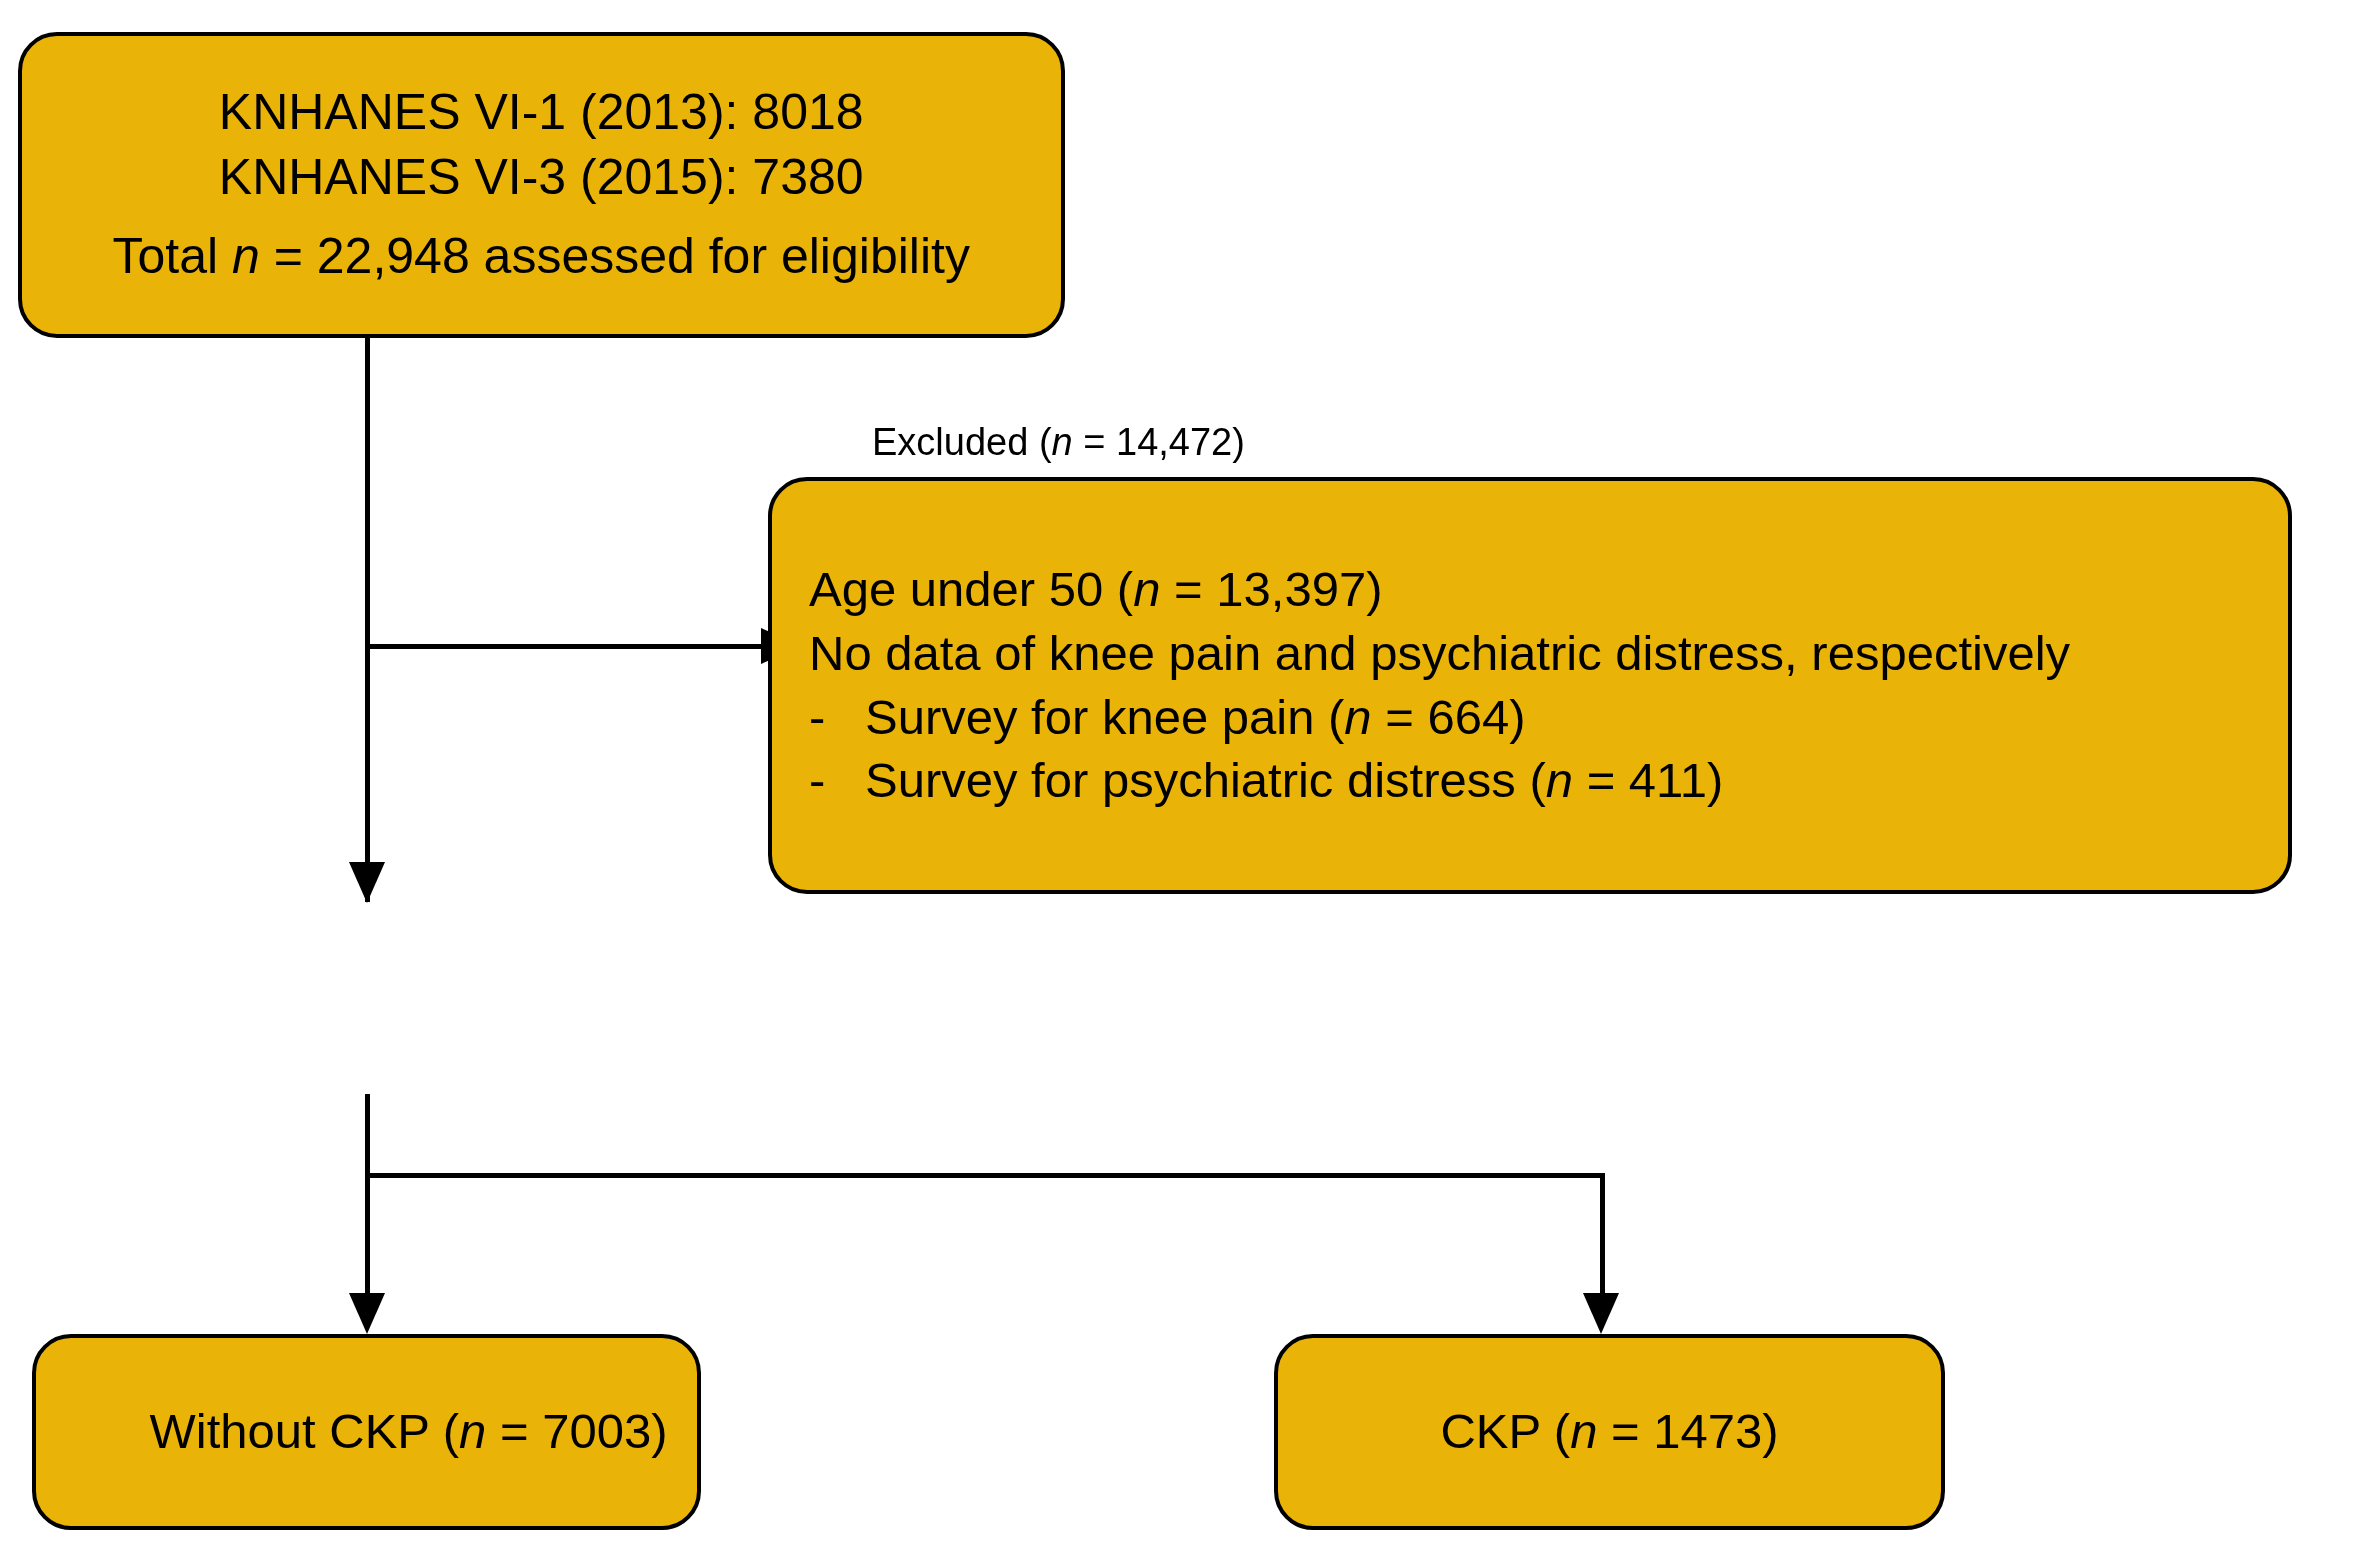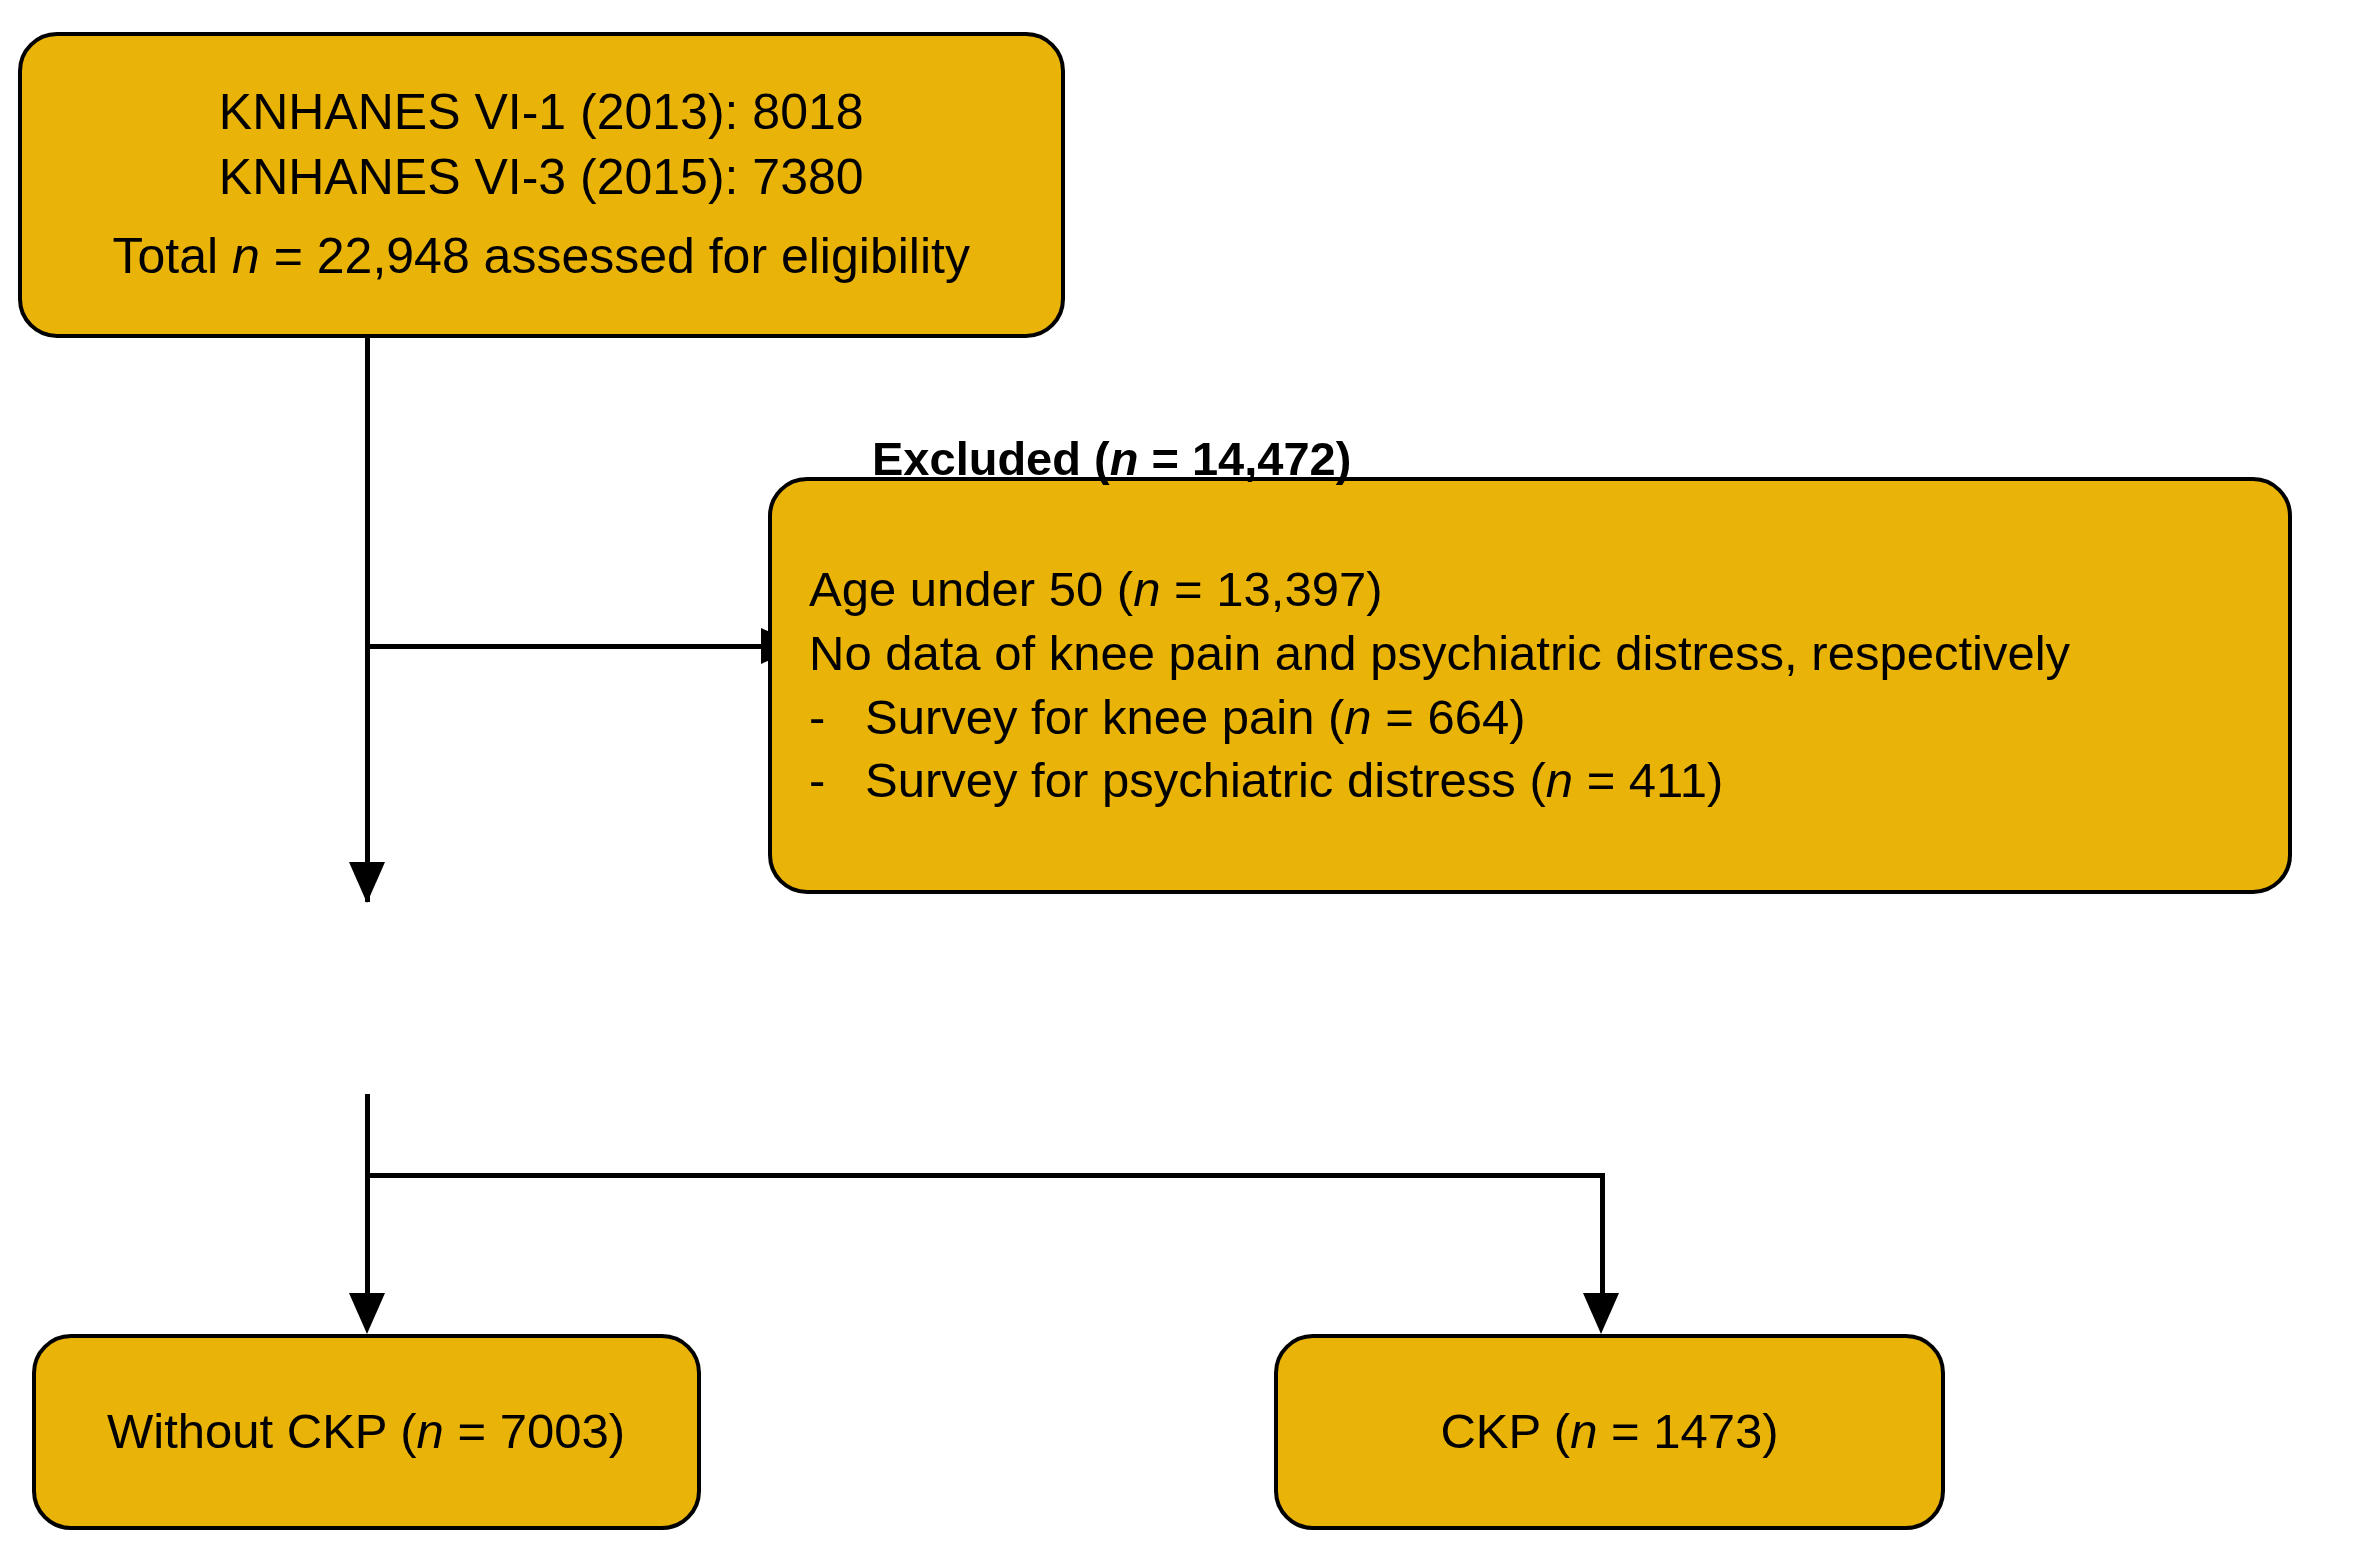--- a/index.html
+++ b/index.html
@@ -38,23 +38,23 @@
     left: 17.7px;  top: 31.5px;
     width: 1047px; height: 306px;
     padding: 0 17px;
   }
   #node-source .line { font-size: 50px; }
   #node-source .line.total { margin-top: 14.4px; }
 
   
   #excluded-caption {
     position: absolute;
-    left: 872px; top: 431px;
-    font-size: 47px;
-    font-weight: bold;
+    left: 872px; top: 421px;
+    font-size: 38px;
+    font-weight: normal;
     white-space: nowrap;
     z-index: 4;
   }
 
   
   #node-excluded {
     left: 768px; top: 477px;
     width: 1524px; height: 417px;
     padding: 0 0 0 37px;
     justify-content: center;
@@ -76,21 +76,22 @@
     left: 29.5px; top: 902px;
     width: 671px; height: 192px;
     padding: 0 11.8px;
   }
   #node-final .line { font-size: 49px; }
 
   
   #node-without-ckp {
     left: 31.5px; top: 1334px;
     width: 669px; height: 196px;
-    padding: 0 2px;
+    padding: 0 29px;
+    align-items: flex-end;
   }
   #node-without-ckp .line { font-size: 49px; }
 
   
   #node-ckp {
     left: 1274px; top: 1334px;
     width: 671px; height: 196px;
     padding: 0 11.8px;
   }
   #node-ckp .line { font-size: 49px; }

